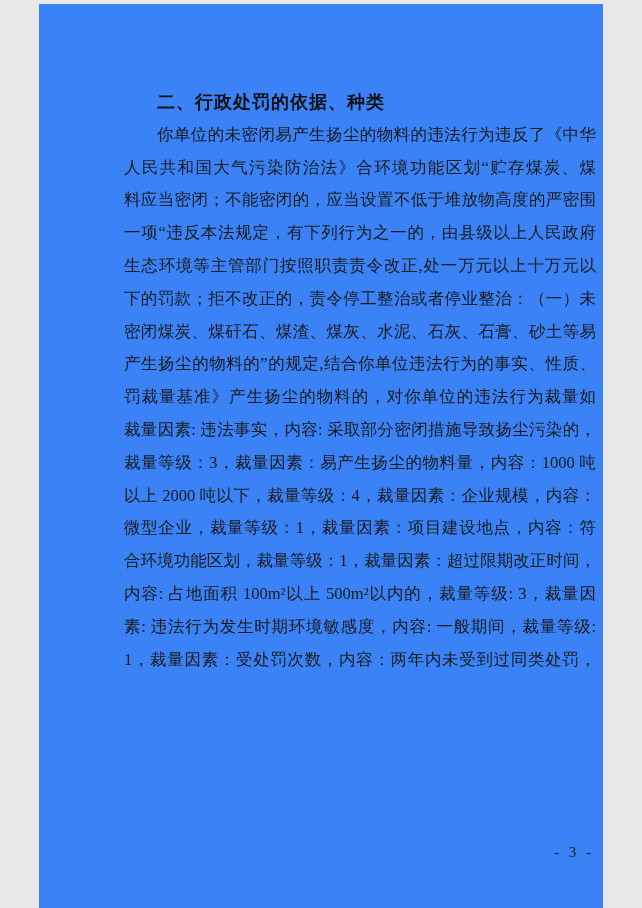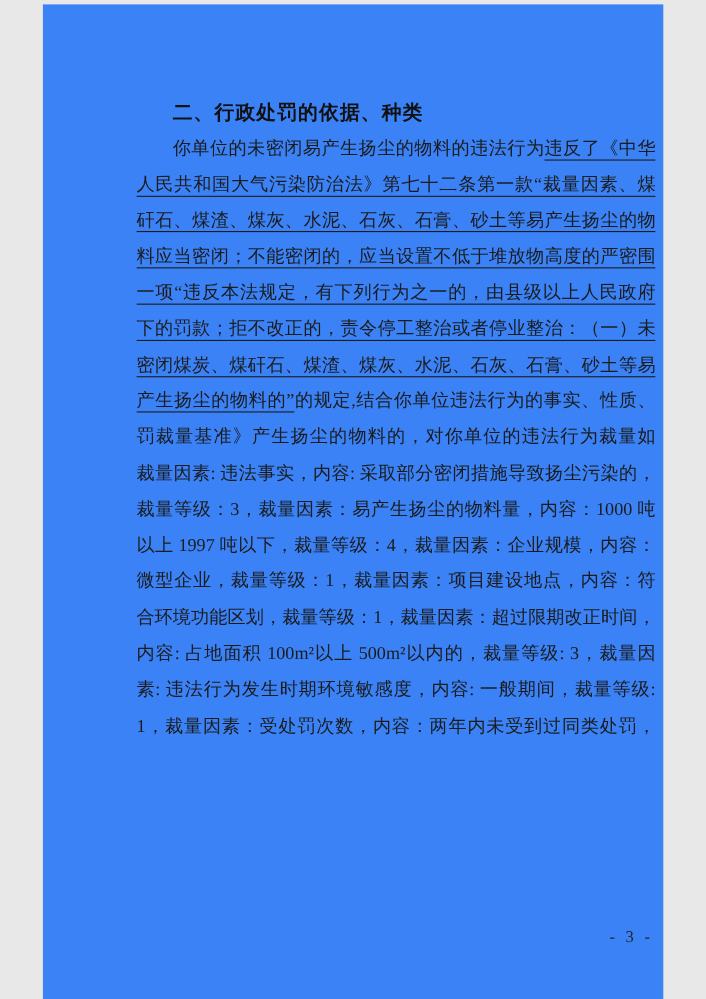--- a/index.html
+++ b/index.html
@@ -32,51 +32,50 @@
     font-size:16.5px;
     line-height:32.8px;
     height:32.8px;
     text-align:justify;
     text-align-last:justify;
     overflow:hidden;
   }
   .line.indent { padding-left:33px; }
   .line.flush { text-align-last:left; }
   .seg-u {
-    text-decoration:underline;
     text-decoration-thickness:1.4px;
     text-underline-offset:5px;
   }
   .page-number {
     position:absolute;
     right:2px; top:758px;
     font-size:15px;
     letter-spacing:3px;
     color:#222;
   }
 </style>
 </head>
 <body>
 
 <div class="page">
   <div class="doc">
     <h2 class="title">二、行政处罚的依据、种类</h2>
     <div id="doc-lines">
         <div class="line indent"><span class="seg">你单位的未密闭易产生扬尘的物料的违法行为</span><span class="seg-u">违反了《中华</span></div>
-        <div class="line"><span class="seg-u">人民共和国大气污染防治法》第七十二条第一款“裁量因素、煤</span></div>
-        <div class="line"><span class="seg-u">矸石、煤渣、煤灰、水泥、石灰、石膏、砂土等易产生扬尘的物</span></div>
+        <div class="line"><span class="seg-u">人民共和国大气污染防治法》合环境功能区划“贮存煤炭、煤</span></div>
         <div class="line"><span class="seg-u">料应当密闭；不能密闭的，应当设置不低于堆放物高度的严密围</span></div>
         <div class="line"><span class="seg-u">一项“违反本法规定，有下列行为之一的，由县级以上人民政府</span></div>
+        <div class="line"><span class="seg-u">生态环境等主管部门按照职责责令改正,处一万元以上十万元以</span></div>
         <div class="line"><span class="seg-u">下的罚款；拒不改正的，责令停工整治或者停业整治：（一）未</span></div>
         <div class="line"><span class="seg-u">密闭煤炭、煤矸石、煤渣、煤灰、水泥、石灰、石膏、砂土等易</span></div>
         <div class="line"><span class="seg-u">产生扬尘的物料的”</span><span class="seg">的规定,结合你单位违法行为的事实、性质、</span></div>
         <div class="line"><span class="seg">罚裁量基准》产生扬尘的物料的，对你单位的违法行为裁量如下：</span></div>
         <div class="line"><span class="seg">裁量因素: 违法事实，内容: 采取部分密闭措施导致扬尘污染的，</span></div>
         <div class="line"><span class="seg">裁量等级：3，裁量因素：易产生扬尘的物料量，内容：1000 吨</span></div>
-        <div class="line"><span class="seg">以上 1997 吨以下，裁量等级：4，裁量因素：企业规模，内容：</span></div>
+        <div class="line"><span class="seg">以上 2000 吨以下，裁量等级：4，裁量因素：企业规模，内容：</span></div>
         <div class="line"><span class="seg">微型企业，裁量等级：1，裁量因素：项目建设地点，内容：符</span></div>
         <div class="line"><span class="seg">合环境功能区划，裁量等级：1，裁量因素：超过限期改正时间，</span></div>
         <div class="line"><span class="seg">内容: 占地面积 100m²以上 500m²以内的，裁量等级: 3，裁量因</span></div>
         <div class="line"><span class="seg">素: 违法行为发生时期环境敏感度，内容: 一般期间，裁量等级:</span></div>
         <div class="line"><span class="seg">1，裁量因素：受处罚次数，内容：两年内未受到过同类处罚，</span></div>
       </div>
     <div class="page-number">- 3 -</div>
   </div>
 </div>
 

